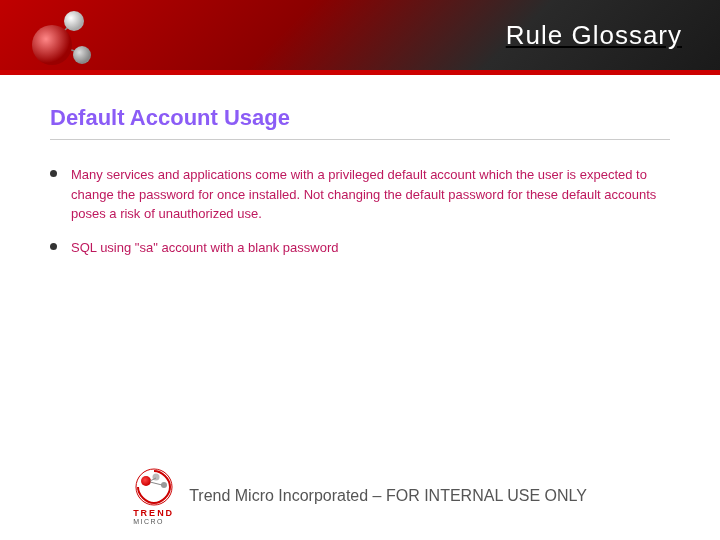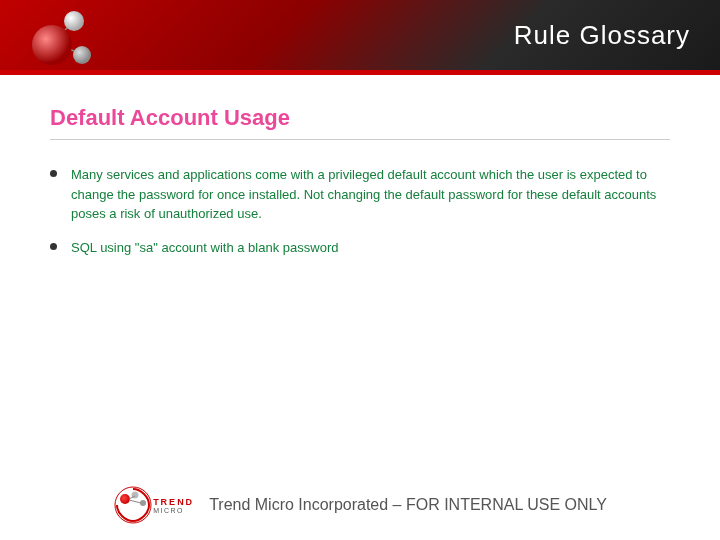--- a/index.html
+++ b/index.html
@@ -15,21 +15,22 @@
 
     
     .header {
       width: 100%;
       height: 70px;
       background: linear-gradient(135deg, #c00000 0%, #8b0000 40%, #2a2a2a 70%, #1a1a1a 100%);
       position: relative;
       display: flex;
       align-items: center;
       justify-content: flex-end;
-      padding-right: 30px;
+      padding-right: 38px;
+      text-decoration: underline;
     }
 
     .header-title {
       color: #ffffff;
       font-size: 26px;
       font-weight: normal;
       letter-spacing: 1px;
     }
 
     
@@ -49,37 +50,37 @@
     }
 
     
     .content {
       padding: 30px 50px 20px 50px;
     }
 
     .page-title {
       font-size: 22px;
       font-weight: bold;
-      color: #ec4899;
+      color: #8b5cf6;
       margin-bottom: 25px;
       border-bottom: 1px solid #cccccc;
       padding-bottom: 8px;
     }
 
     .bullet-list {
       list-style: none;
       padding: 0;
     }
 
     .bullet-list li {
       display: flex;
       align-items: flex-start;
       margin-bottom: 14px;
       font-size: 13px;
-      color: #15803d;
+      color: #be185d;
       line-height: 1.5;
     }
 
     .bullet-dot {
       width: 7px;
       height: 7px;
       background: #333333;
       border-radius: 50%;
       margin-top: 5px;
       margin-right: 14px;
@@ -97,21 +98,21 @@
       left: 0;
       right: 0;
       display: flex;
       align-items: center;
       justify-content: center;
       gap: 15px;
     }
 
     .footer-logo {
       display: flex;
-      flex-direction: row;
+      flex-direction: column;
       align-items: center;
     }
 
     .footer-text {
       font-size: 16px;
       color: #555555;
     }
   </style>
 </head>
 <body>

